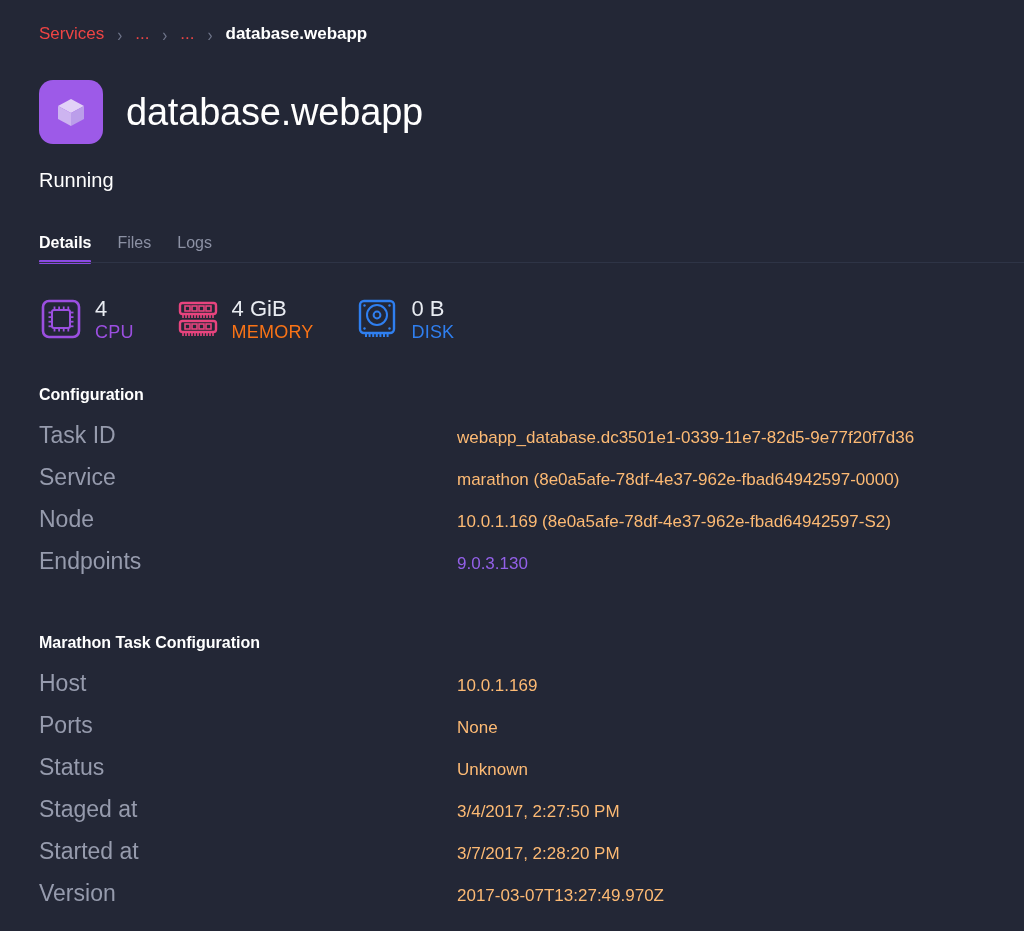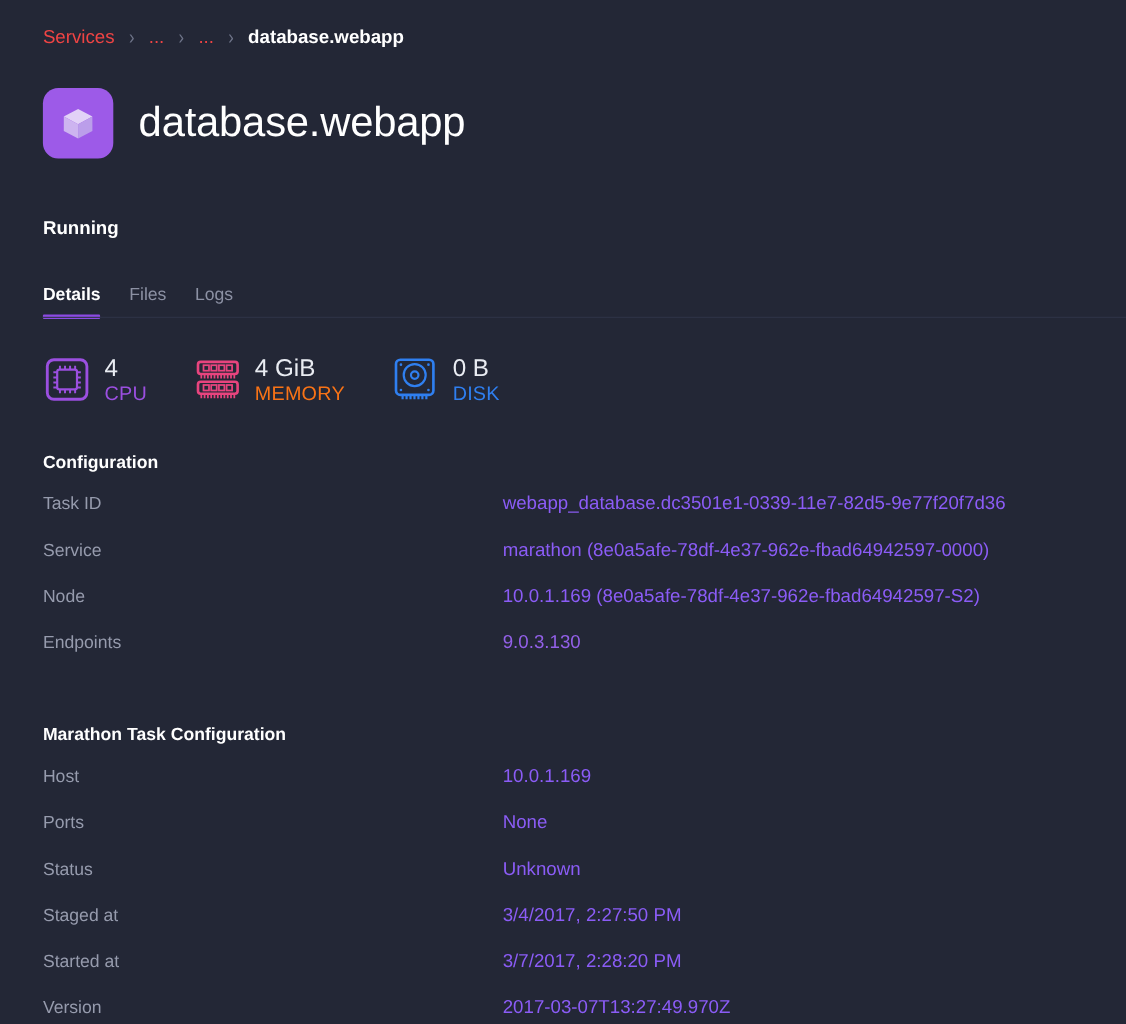--- a/index.html
+++ b/index.html
@@ -67,24 +67,24 @@
   }
   .page-title {
     font-size: 38px;
     font-weight: 300;
     color: #ffffff;
     margin-left: 23px;
     letter-spacing: -0.2px;
     line-height: 1;
   }
   .status-line {
-    font-size: 17px;
-    font-weight: bold;
-    color: #ffffff;
-    margin-top: 41px;
+    font-size: 20px;
+    font-weight: normal;
+    color: #ffffff;
+    margin-top: 12px;
   }
 
   
   .tabs {
     display: flex;
     align-items: flex-end;
     margin-top: 30px;
     position: relative;
     height: 42px;
   }
@@ -168,27 +168,27 @@
     margin-bottom: 18px;
   }
   .detail-row {
     display: flex;
     align-items: baseline;
     height: 42px;
   }
   .detail-label {
     width: 418px;
     flex: 0 0 418px;
-    font-size: 16px;
+    font-size: 23px;
     color: #969bad;
     white-space: nowrap;
   }
   .detail-value {
     font-size: 17px;
-    color: #8b5cf6;
+    color: #fdba74;
     white-space: nowrap;
   }
   .detail-value.link {
     color: #9360e8;
     cursor: pointer;
   }
 </style>
 </head>
 <body>
 

